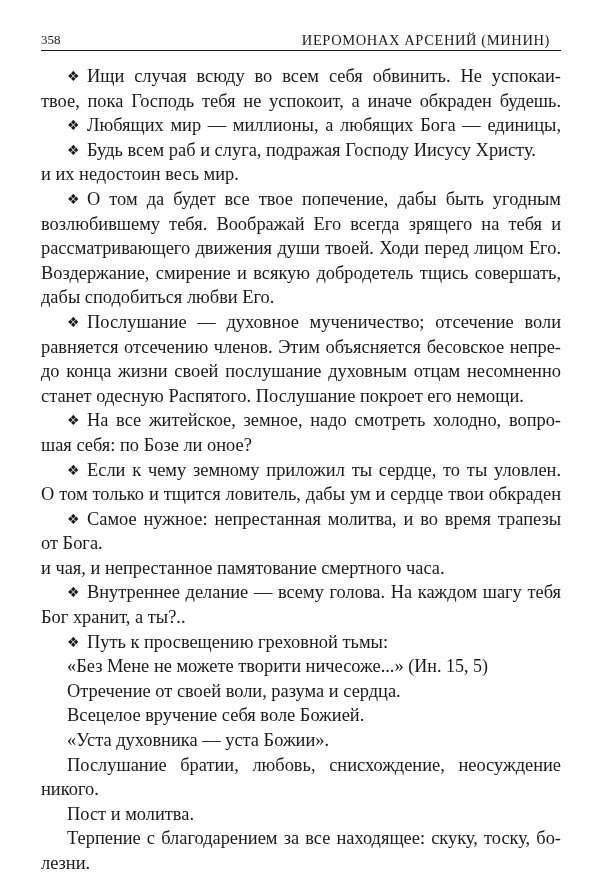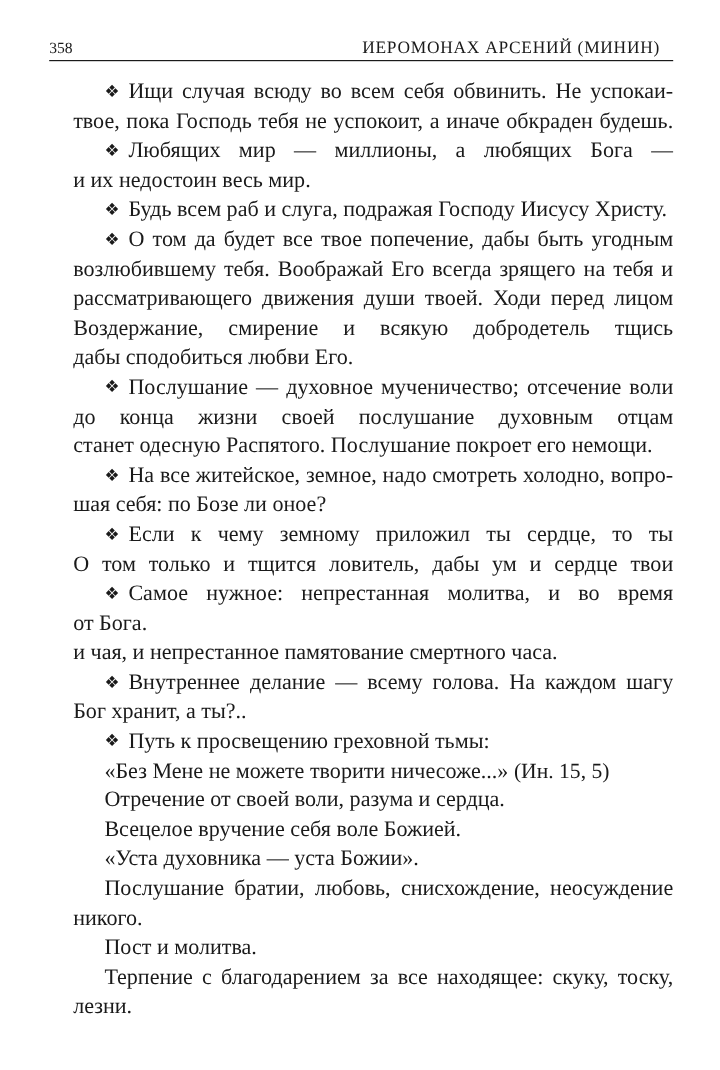--- a/index.html
+++ b/index.html
@@ -50,21 +50,20 @@
     top: 64px;
     left: 0;
     width: 520px;
     font-size: 18.4px;
     line-height: 24.6px;
   }
   .line {
     display: block;
     white-space: nowrap;
     height: 24.6px;
-    margin-left: 20px;
   }
   .line.justify {
     text-align: justify;
     text-align-last: justify;
     white-space: normal;
     overflow: hidden;
   }
   .line.indent {
     padding-left: 26px;
   }
@@ -84,28 +83,29 @@
 <div class="page">
   <div class="running-head">
     <span class="page-number">358</span>
     <span class="running-title">ИЕРОМОНАХ АРСЕНИЙ (МИНИН)</span>
   </div>
 
   <div class="body-text" id="body-text">
       <div class="line justify indent"><span class="bullet">❖</span><span>Ищи случая всюду во всем себя обвинить. Не успокаи-</span></div>
       <div class="line justify"><span>твое, пока Господь тебя не успокоит, а иначе обкраден будешь.</span></div>
       <div class="line justify indent"><span class="bullet">❖</span><span>Любящих мир — миллионы, а любящих Бога — единицы,</span></div>
+      <div class="line indent"><span class="bullet">❖</span><span>Будь всем раб и слуга, подражая Господу Иисусу Христу.</span></div>
       <div class="line"><span>и их недостоин весь мир.</span></div>
-      <div class="line indent"><span class="bullet">❖</span><span>Будь всем раб и слуга, подражая Господу Иисусу Христу.</span></div>
       <div class="line justify indent"><span class="bullet">❖</span><span>О том да будет все твое попечение, дабы быть угодным</span></div>
       <div class="line justify"><span>возлюбившему тебя. Воображай Его всегда зрящего на тебя и</span></div>
       <div class="line justify"><span>рассматривающего движения души твоей. Ходи перед лицом Его.</span></div>
       <div class="line justify"><span>Воздержание, смирение и всякую добродетель тщись совершать,</span></div>
       <div class="line"><span>дабы сподобиться любви Его.</span></div>
       <div class="line justify indent"><span class="bullet">❖</span><span>Послушание — духовное мученичество; отсечение воли</span></div>
+      <div class="line justify"><span>равняется отсечению членов. Этим объясняется бесовское непре-</span></div>
       <div class="line justify"><span>до конца жизни своей послушание духовным отцам несомненно</span></div>
       <div class="line"><span>станет одесную Распятого. Послушание покроет его немощи.</span></div>
       <div class="line justify indent"><span class="bullet">❖</span><span>На все житейское, земное, надо смотреть холодно, вопро-</span></div>
       <div class="line"><span>шая себя: по Бозе ли оное?</span></div>
       <div class="line justify indent"><span class="bullet">❖</span><span>Если к чему земному приложил ты сердце, то ты уловлен.</span></div>
       <div class="line justify"><span>О том только и тщится ловитель, дабы ум и сердце твои обкраден</span></div>
       <div class="line justify indent"><span class="bullet">❖</span><span>Самое нужное: непрестанная молитва, и во время трапезы</span></div>
       <div class="line"><span>от Бога.</span></div>
       <div class="line"><span>и чая, и непрестанное памятование смертного часа.</span></div>
       <div class="line justify indent"><span class="bullet">❖</span><span>Внутреннее делание — всему голова. На каждом шагу тебя</span></div>

